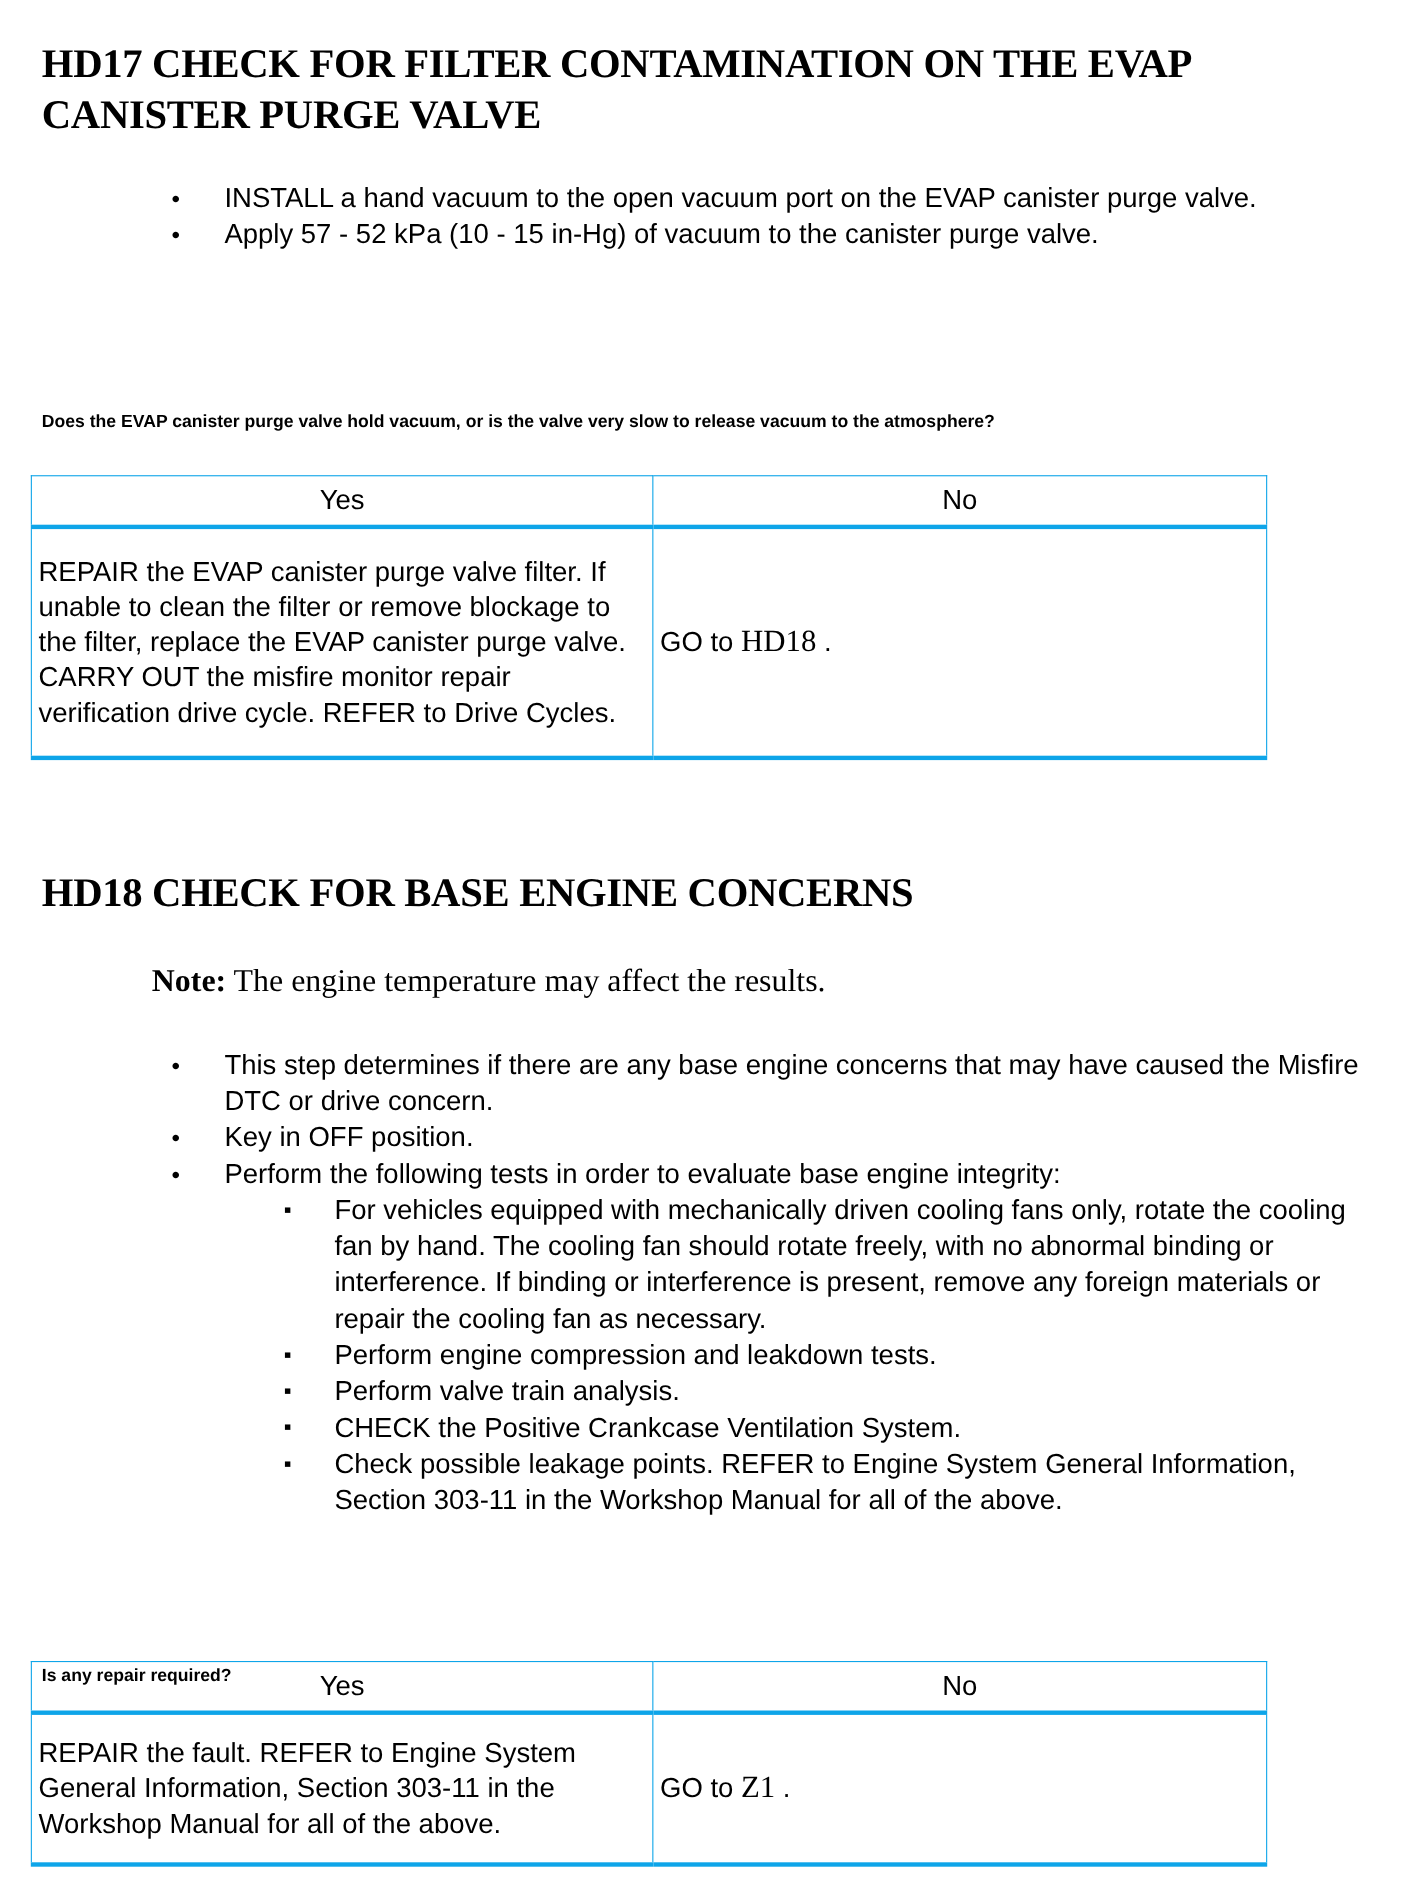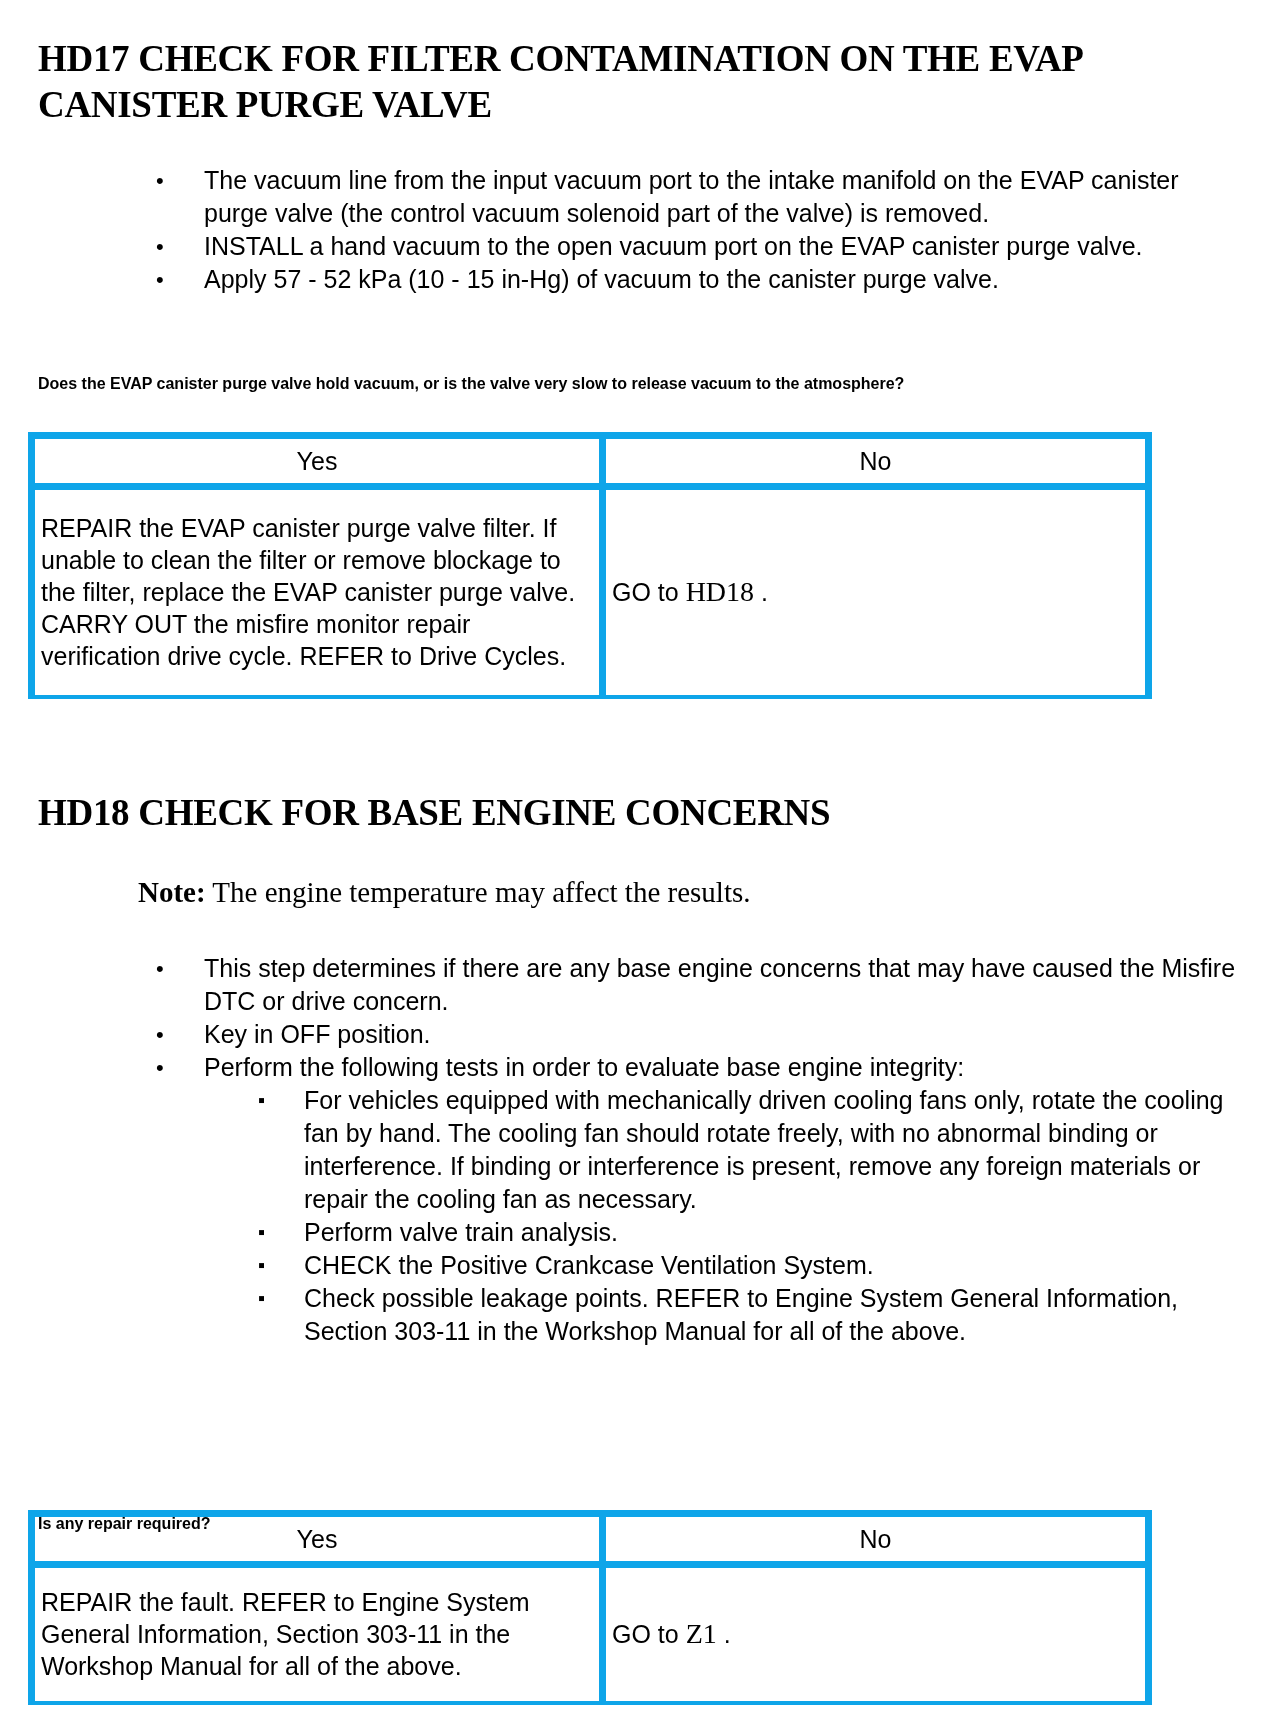--- a/index.html
+++ b/index.html
@@ -6,36 +6,35 @@
   body { width: 1280px; height: 1728px; position: relative; overflow: hidden; color: #000; }
   .h { position: absolute; left: 38px; font-family: "Liberation Serif", serif; font-weight: bold; font-size: 37px; line-height: 46px; margin: 0; letter-spacing: -0.3px; }
   .list { position: absolute; margin: 0; padding: 0; list-style: none; font-family: "Liberation Sans", sans-serif; font-size: 25px; line-height: 33px; }
   .list li { position: relative; padding-left: 0; }
   .b1 { left: 204px; width: 1010px; }
   .b1 > li::before { content: "\2022"; position: absolute; left: -48px; top: 0; font-size: 22px; }
   .sub { list-style: none; margin: 0; padding: 0; margin-left: 100px; width: 940px; }
   .sub li::before { content: "\25AA"; position: absolute; left: -46px; top: 0; font-size: 20px; }
   .q { position: absolute; left: 38px; width: 1130px; font-family: "Liberation Sans", sans-serif; font-weight: bold; font-size: 16px; line-height: 32px; margin: 0; }
   table.yn { position: absolute; left: 28px; width: 1124px; border-collapse: collapse; font-family: "Liberation Sans", sans-serif; font-size: 25px; line-height: 32px; }
-  table.yn th, table.yn td { border: 7px solid #0ea5e9; vertical-align: middle; }
+  table.yn th, table.yn td { border: 1px solid #0ea5e9; vertical-align: middle; }
   table.yn th { font-weight: normal; height: 42px; text-align: center; border-bottom-width: 4px; }
   table.yn td { text-align: left; padding: 6px 6px; margin-left: 41px; }
   table.yn tr:last-child td { border-bottom-width: 4px; }
   table.yn td.yes { width: 552px; }
   .goto-target { font-family: "Liberation Serif", serif; font-size: 28px; }
   .note { position: absolute; left: 138px; top: 874px; font-family: "Liberation Serif", serif; font-size: 29px; line-height: 36px; margin: 0; }
   .note b { font-weight: bold; }
 </style>
 </head>
 <body>
 
 <h1 class="h" style="top:36px; width:1180px;">HD17 CHECK FOR FILTER CONTAMINATION ON THE EVAP CANISTER PURGE VALVE</h1>
 
 <ul class="list b1" style="top:164px;">
-  <li>The vacuum line from the input vacuum port to the intake manifold on the EVAP canister purge valve (the control vacuum solenoid part of the valve) is removed.</li>
   <li>INSTALL a hand vacuum to the open vacuum port on the EVAP canister purge valve.</li>
   <li>Apply 57 - 52 kPa (10 - 15 in-Hg) of vacuum to the canister purge valve.</li>
 </ul>
 
 <p class="q" style="top:368px;">Does the EVAP canister purge valve hold vacuum, or is the valve very slow to release vacuum to the atmosphere?</p>
 
 <table class="yn" style="top:432px;">
   <tbody>
       <tr>
     <th>Yes</th>
@@ -51,20 +50,21 @@
 <h1 class="h" style="top:790px;">HD18 CHECK FOR BASE ENGINE CONCERNS</h1>
 
 <p class="note"><b>Note:</b><span> The engine temperature may affect the results.</span></p>
 
 <ul class="list b1" style="top:952px; width:1040px;">
   <li>This step determines if there are any base engine concerns that may have caused the Misfire DTC or drive concern.</li>
   <li>Key in OFF position.</li>
   <li><span>Perform the following tests in order to evaluate base engine integrity:</span>
     <ul class="sub">
       <li>For vehicles equipped with mechanically driven cooling fans only, rotate the cooling fan by hand. The cooling fan should rotate freely, with no abnormal binding or interference. If binding or interference is present, remove any foreign materials or repair the cooling fan as necessary.</li>
+      <li>Perform engine compression and leakdown tests.</li>
       <li>Perform valve train analysis.</li>
       <li>CHECK the Positive Crankcase Ventilation System.</li>
       <li>Check possible leakage points. REFER to Engine System General Information, Section 303-11 in the Workshop Manual for all of the above.</li>
     </ul>
   </li>
 </ul>
 
 <p class="q" style="top:1508px;">Is any repair required?</p>
 
 <table class="yn" style="top:1510px;">

